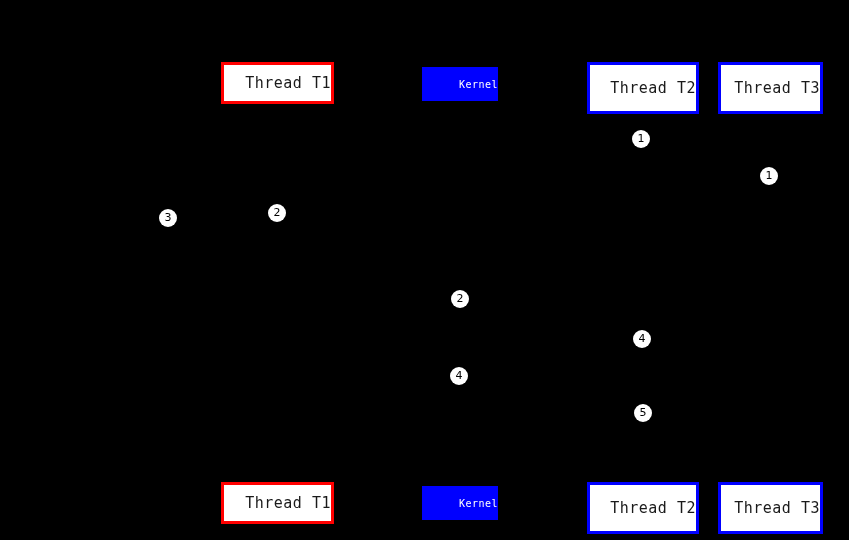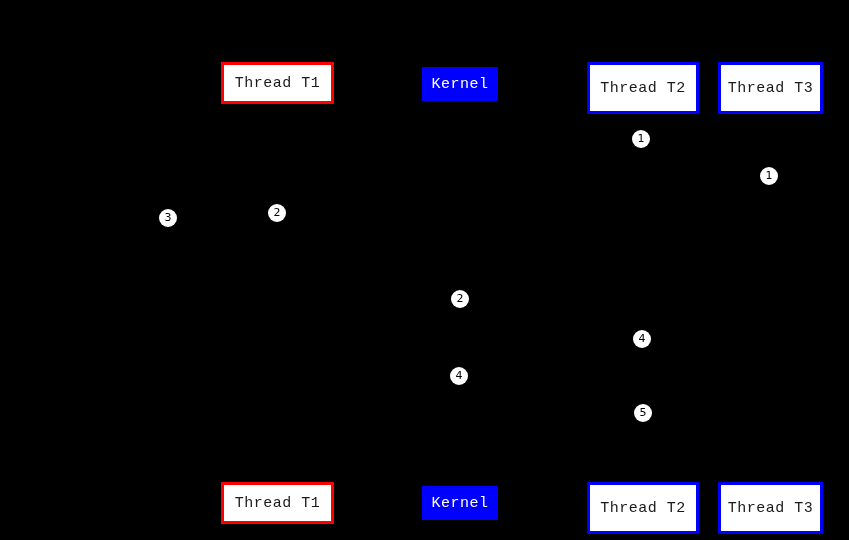--- a/index.html
+++ b/index.html
@@ -20,44 +20,43 @@
     position: absolute;
     width: 1px;
     background: #000000;
   }
   
   .participant {
     position: absolute;
     box-sizing: border-box;
     display: flex;
     align-items: center;
-    justify-content: center;
+    justify-content: flex-end;
     white-space: nowrap;
     letter-spacing: 0.5px;
-    font-family: Liberation Mono, monospace;
   }
   .participant.style-red {
     background: #ffffff;
     border: 3px solid #ff0000;
     color: #1a1a1a;
     font-size: 15px;
     height: 42px;
   }
   .participant.style-blueoutline {
     background: #ffffff;
     border: 3px solid #0000ff;
     color: #1a1a1a;
     font-size: 15px;
     height: 52px;
   }
   .participant.style-bluefill {
     background: #0000ff;
     border: none;
     color: #ffffff;
-    font-size: 15px;
+    font-size: 10px;
     height: 34px;
   }
   
   .msg-layer {
     position: absolute;
     left: 0;
     top: 0;
     width: 849px;
     height: 540px;
     pointer-events: none;

